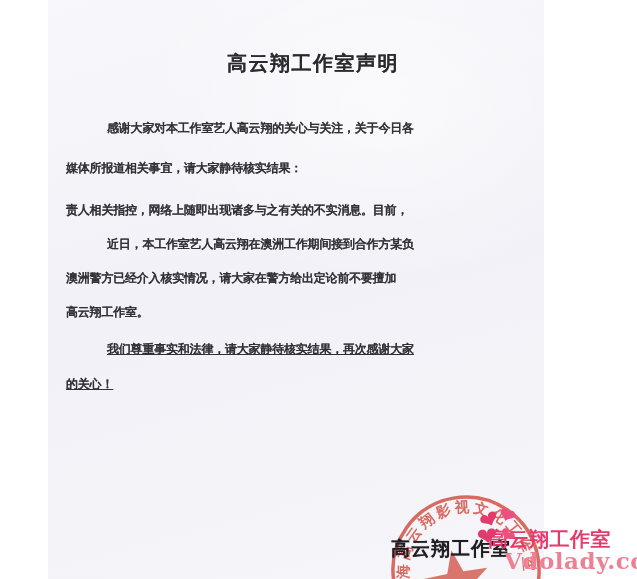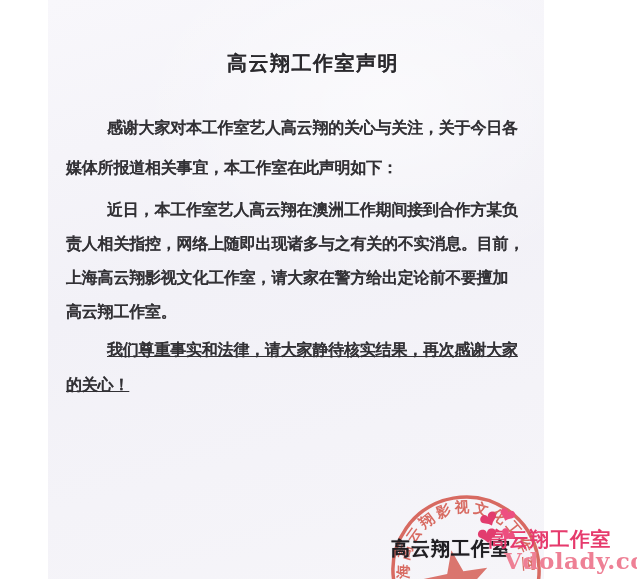--- a/index.html
+++ b/index.html
@@ -30,21 +30,21 @@
     transform: translateX(17px);
     font-size: 20px;
     line-height: 28px;
     font-weight: 700;
     letter-spacing: 1.5px;
     color: #2a292d;
     text-shadow: 0 0 0.6px rgba(42,41,45,0.65);
   }
   .para {
     padding: 0 14px 0 18px;
-    font-size: 16px;
+    font-size: 12px;
     font-weight: 700;
     color: #323135;
     letter-spacing: -0.2px;
     text-shadow: 0 0 0.6px rgba(50,49,53,0.6);
   }
   .line { display: block; white-space: nowrap; }
   .line.indent { padding-left: 41px; }
   .para-1 { margin-top: 31px; line-height: 40px; }
   .para-2 { margin-top: 5px;  line-height: 34px; }
   .para-3 { margin-top: 3px;  line-height: 35px; text-decoration: underline; }
@@ -100,27 +100,27 @@
 </head>
 <body>
 
 <div class="screen">
 
   <div class="paper">
     <h1 class="doc-title">高云翔工作室声明</h1>
 
     <p class="para para-1">
       <span class="line indent">感谢大家对本工作室艺人高云翔的关心与关注，关于今日各</span>
-      <span class="line">媒体所报道相关事宜，本工作室在此声明如下：</span>
+      <span class="line">媒体所报道相关事宜，请大家静待核实结果：</span>
     </p>
 
     <p class="para para-2">
+      <span class="line">责人相关指控，网络上随即出现诸多与之有关的不实消息。目前，</span>
       <span class="line indent">近日，本工作室艺人高云翔在澳洲工作期间接到合作方某负</span>
-      <span class="line">责人相关指控，网络上随即出现诸多与之有关的不实消息。目前，</span>
-      <span class="line">上海高云翔影视文化工作室，请大家在警方给出定论前不要擅加</span>
+      <span class="line">澳洲警方已经介入核实情况，请大家在警方给出定论前不要擅加</span>
       <span class="line">高云翔工作室。</span>
     </p>
 
     <p class="para para-3">
       <span class="line indent">我们尊重事实和法律，请大家静待核实结果，再次感谢大家</span>
       <span class="line">的关心！</span>
     </p>
   </div>
 
   <svg class="stamp" width="170" height="89" viewBox="0 0 170 89" aria-hidden="true">

